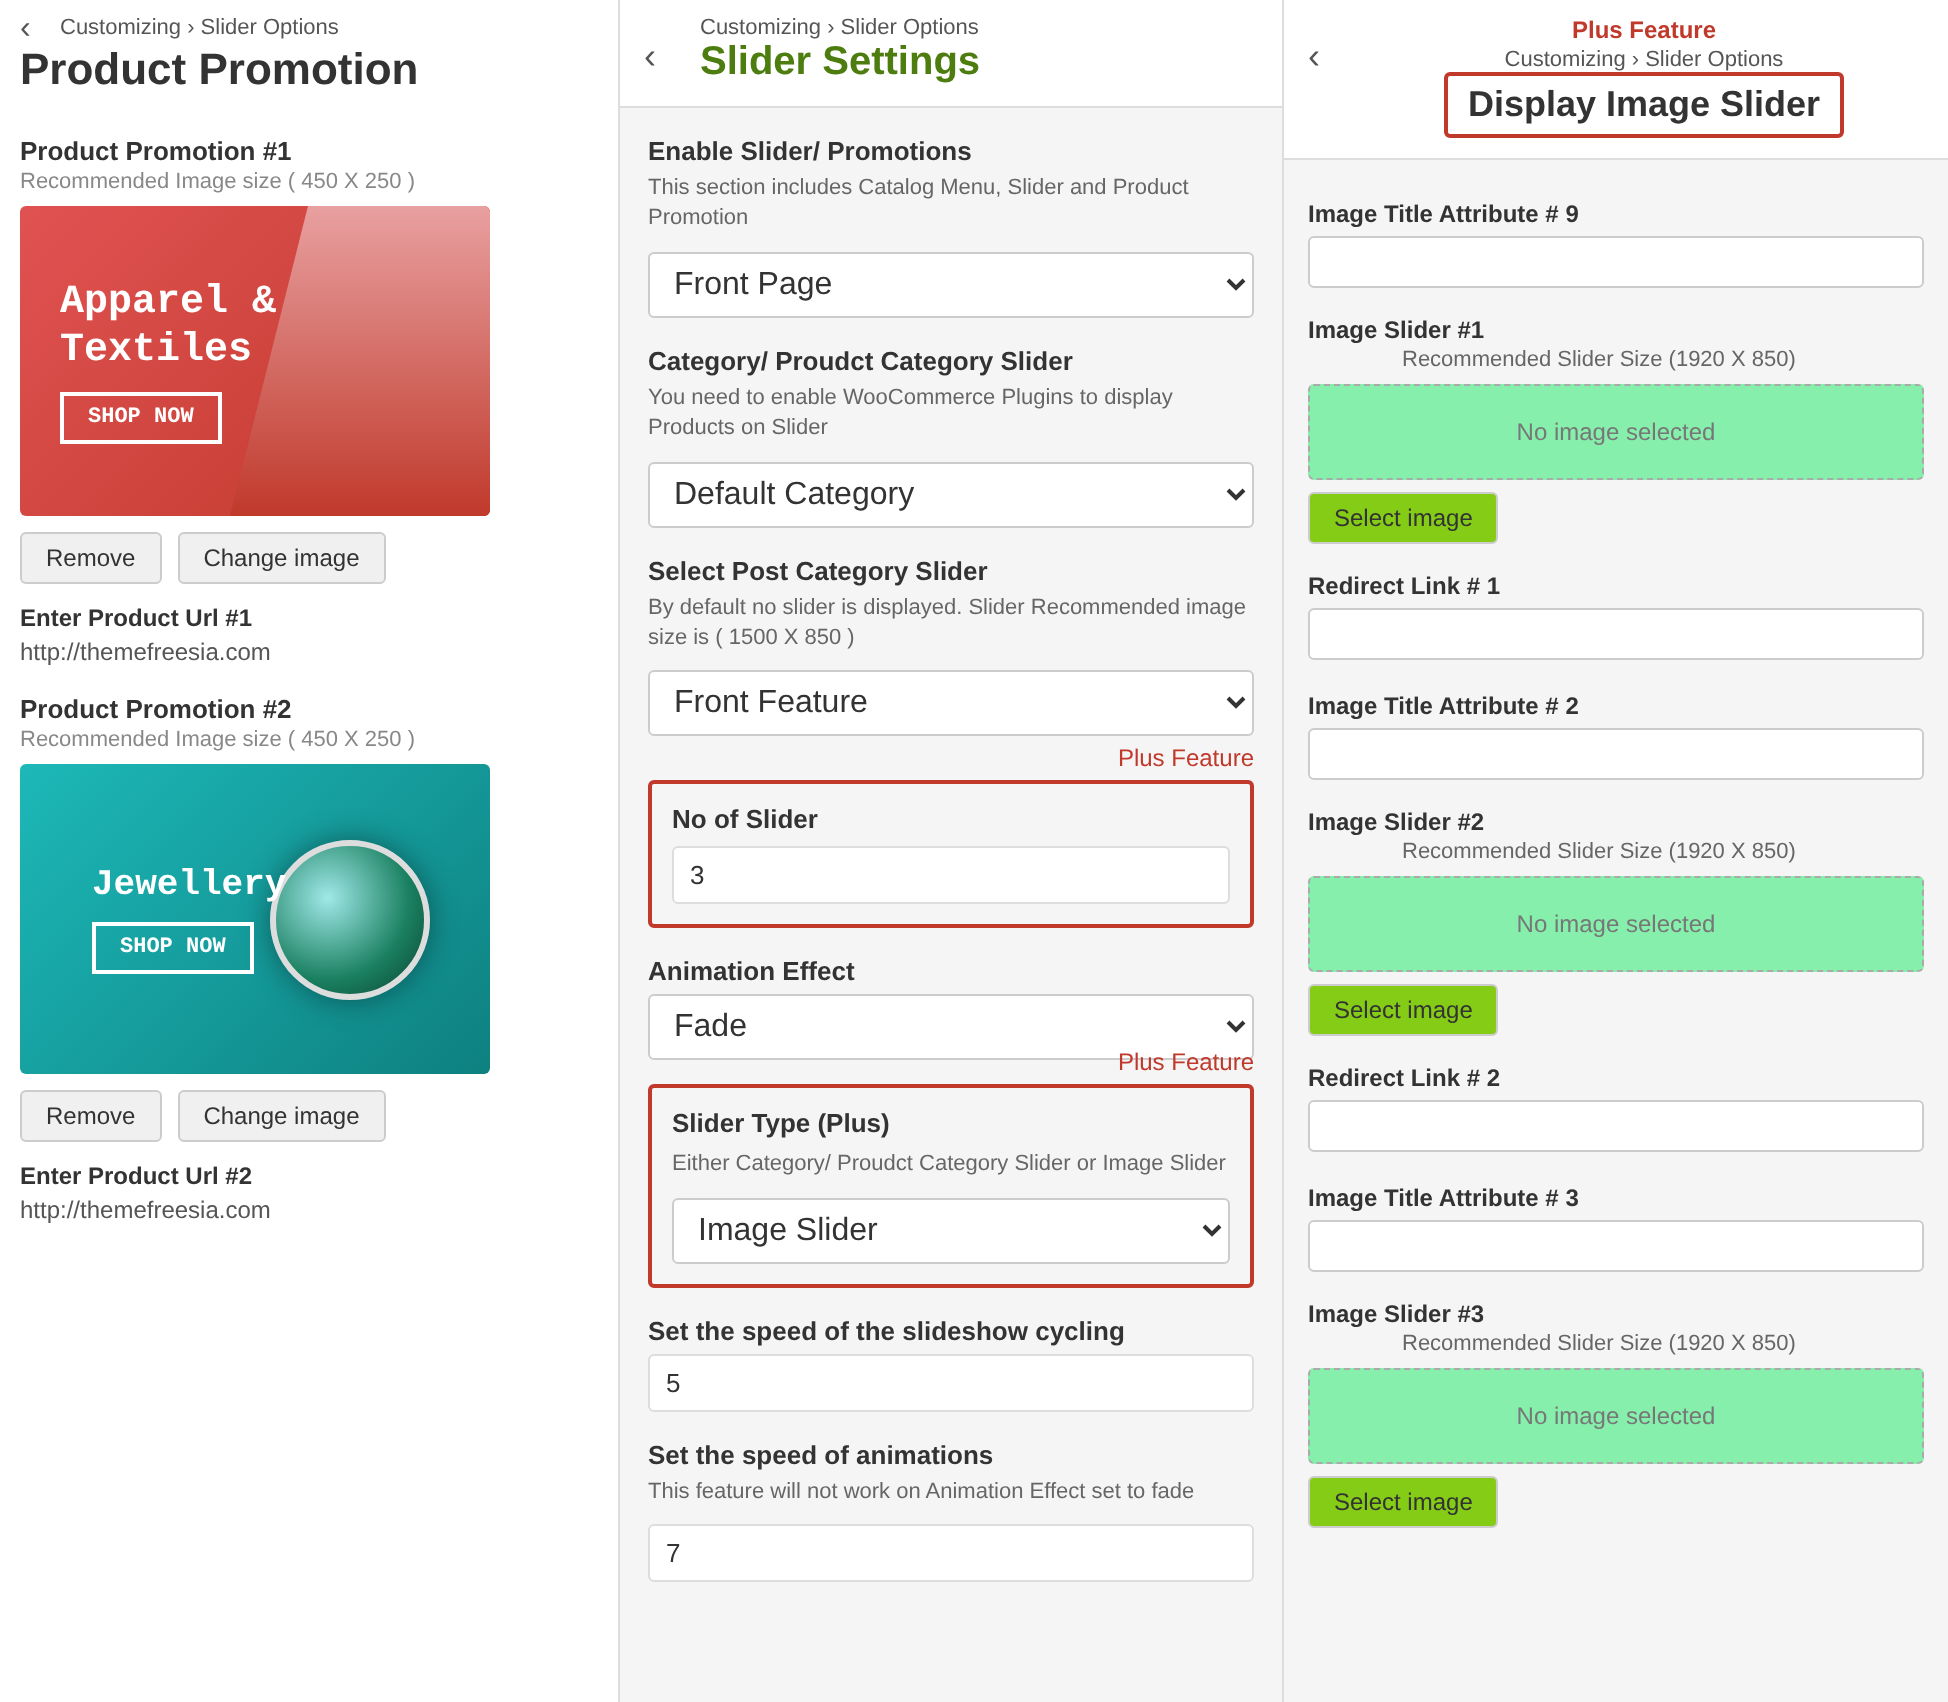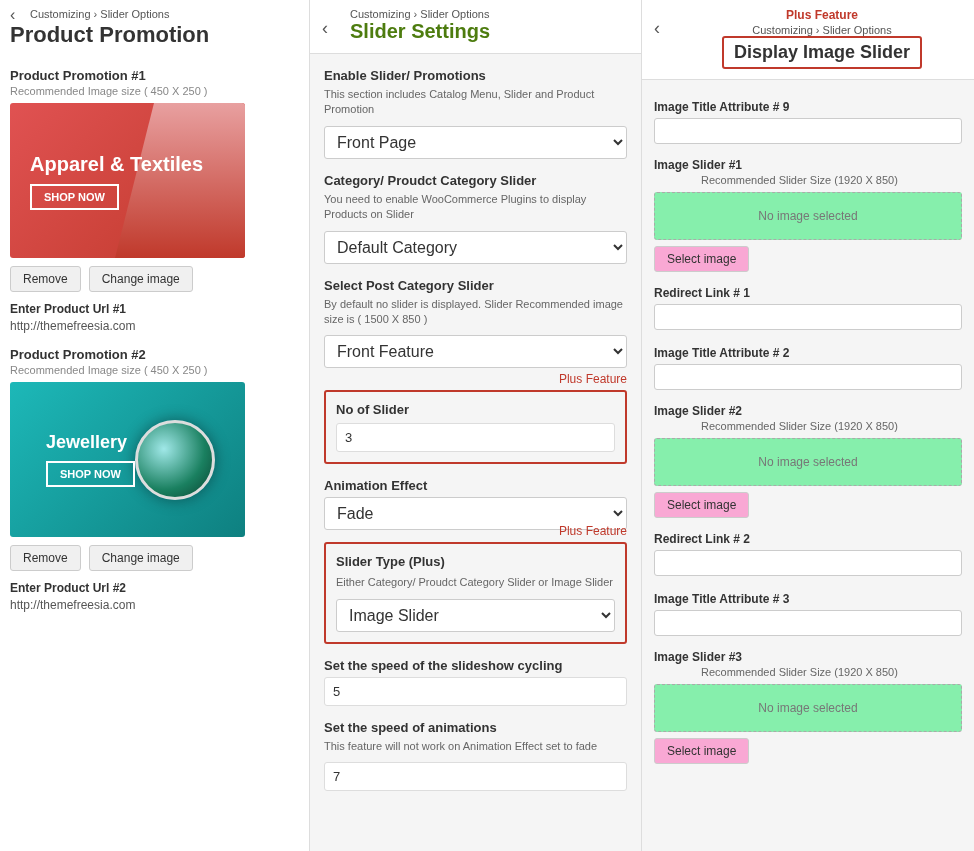--- a/index.html
+++ b/index.html
@@ -46,20 +46,21 @@
       color: #888;
       margin-bottom: 6px;
     }
     .product-image-wrapper {
       width: 235px;
       height: 155px;
       border-radius: 3px;
       overflow: hidden;
       margin-bottom: 8px;
       position: relative;
+      font-family: Liberation Mono, monospace;
     }
     .product-image-1 {
       width: 100%;
       height: 100%;
       background: linear-gradient(135deg, #e05252 0%, #c0392b 100%);
       display: flex;
       align-items: center;
       justify-content: flex-start;
       padding-left: 20px;
       position: relative;
@@ -298,21 +299,21 @@
       border: 1px dashed #aaa;
       border-radius: 3px;
       background: #86efac;
       text-align: center;
       color: #777;
       font-size: 12px;
       margin-bottom: 6px;
     }
     .select-img-btn {
       padding: 5px 12px;
-      background: #f9a8d4;
+      background: #84cc16;
       border: 1px solid #ccc;
       border-radius: 3px;
       font-size: 12px;
       color: #333;
       cursor: pointer;
       margin-bottom: 8px;
     }
     .redirect-label {
       font-size: 12px;
       font-weight: bold;

